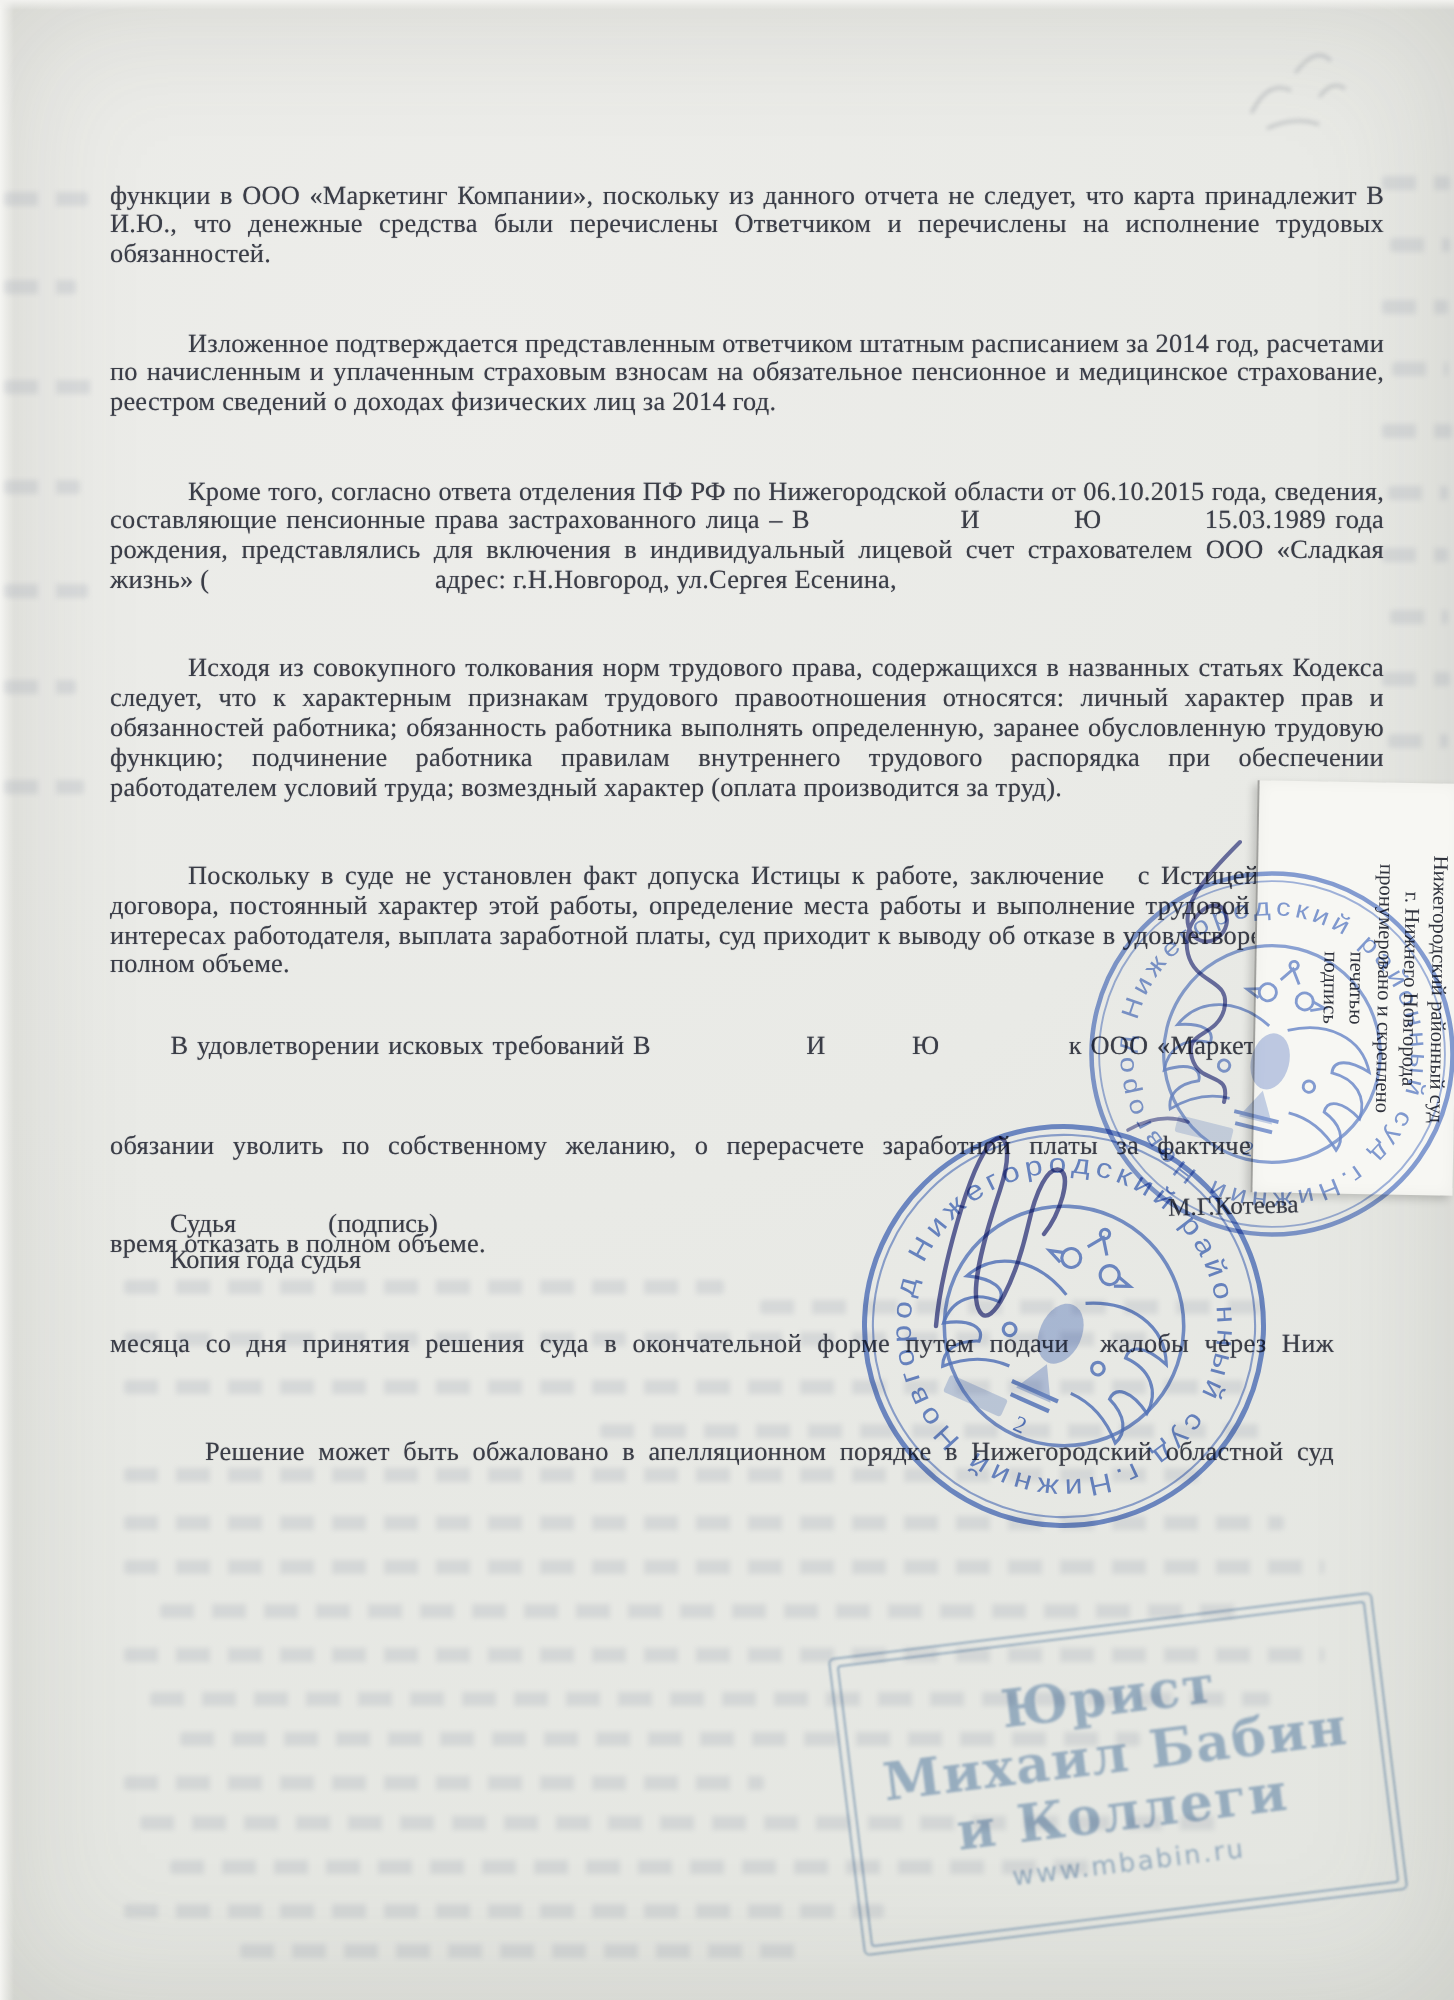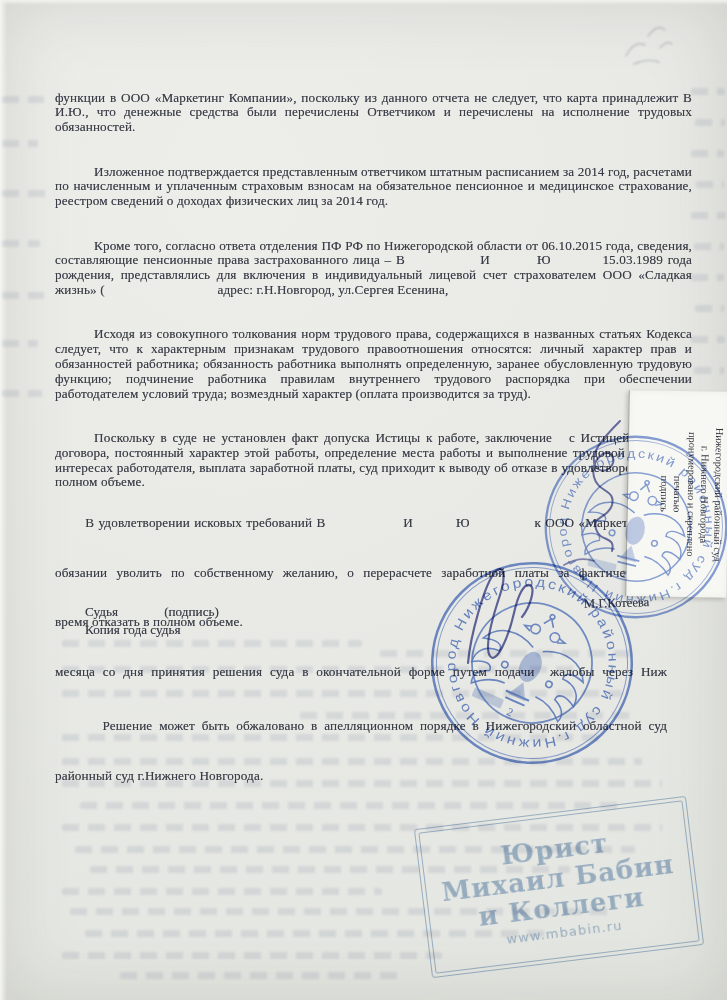--- a/index.html
+++ b/index.html
@@ -150,21 +150,20 @@
     <p class="para">Поскольку в суде не установлен факт допуска Истицы к работе, заключение   с Истицей трудового договора, постоянный характер этой работы, определение места работы и выполнение трудовой функции в интересах работодателя, выплата заработной платы, суд приходит к выводу об отказе в удовлетворении иска в полном объеме.</p>
   </div>
 
 
   <div class="ruling">
     <div class="jline">       В удовлетворении исковых требований В                  И          Ю               к ООО «Маркетинг Ко</div>
     <div class="jline">обязании уволить по собственному желанию, о перерасчете заработной платы за фактически от</div>
     <div class="plain">время отказать в полном объеме.</div>
     <div class="jline">месяца со дня принятия решения суда в окончательной форме путем подачи  жалобы через Ниж</div>
     <div class="jline gap-before">       Решение может быть обжаловано в апелляционном порядке в Нижегородский областной суд</div>
-    <div class="plain">районный суд г.Нижнего Новгорода.</div>
   </div>
 
   <div class="sigrow" style="top:604px;">Судья              (подпись)</div>
   <div class="sigrow" style="top:622px;">Копия года судья</div>
   <div class="judge-name">М.Г.Котеева</div>
 
   <div class="bind-label">
     <div class="bl-inner">
       <div>Нижегородский районный суд</div>
       <div>г. Нижнего Новгорода</div>

